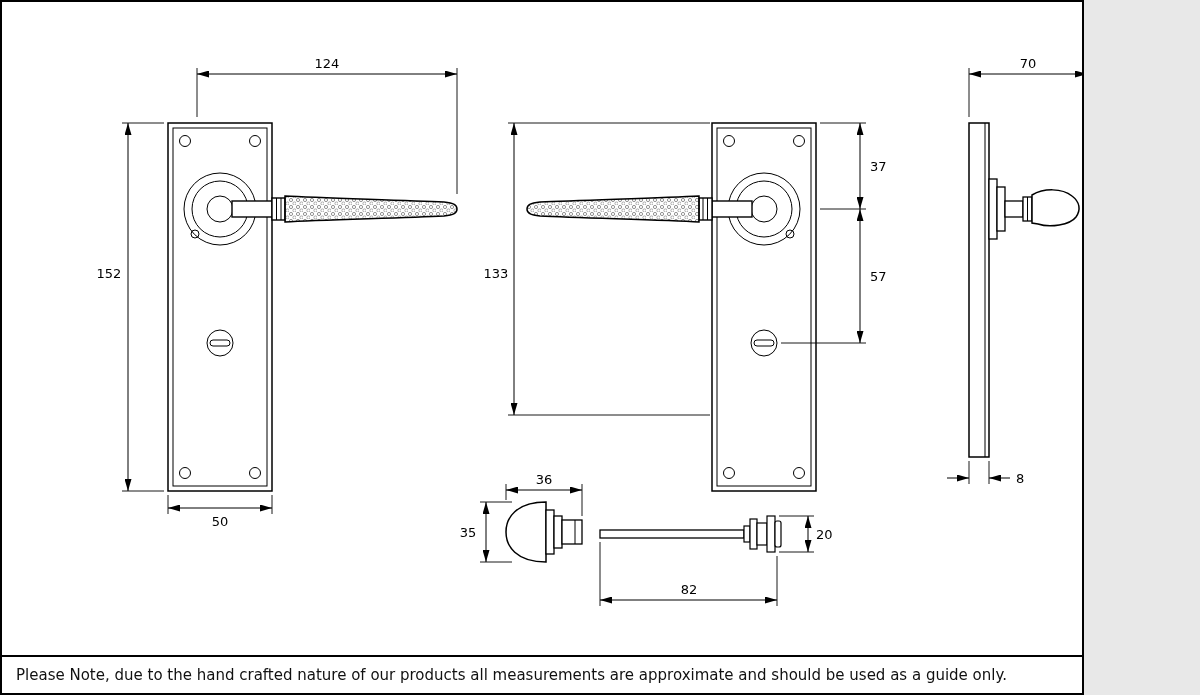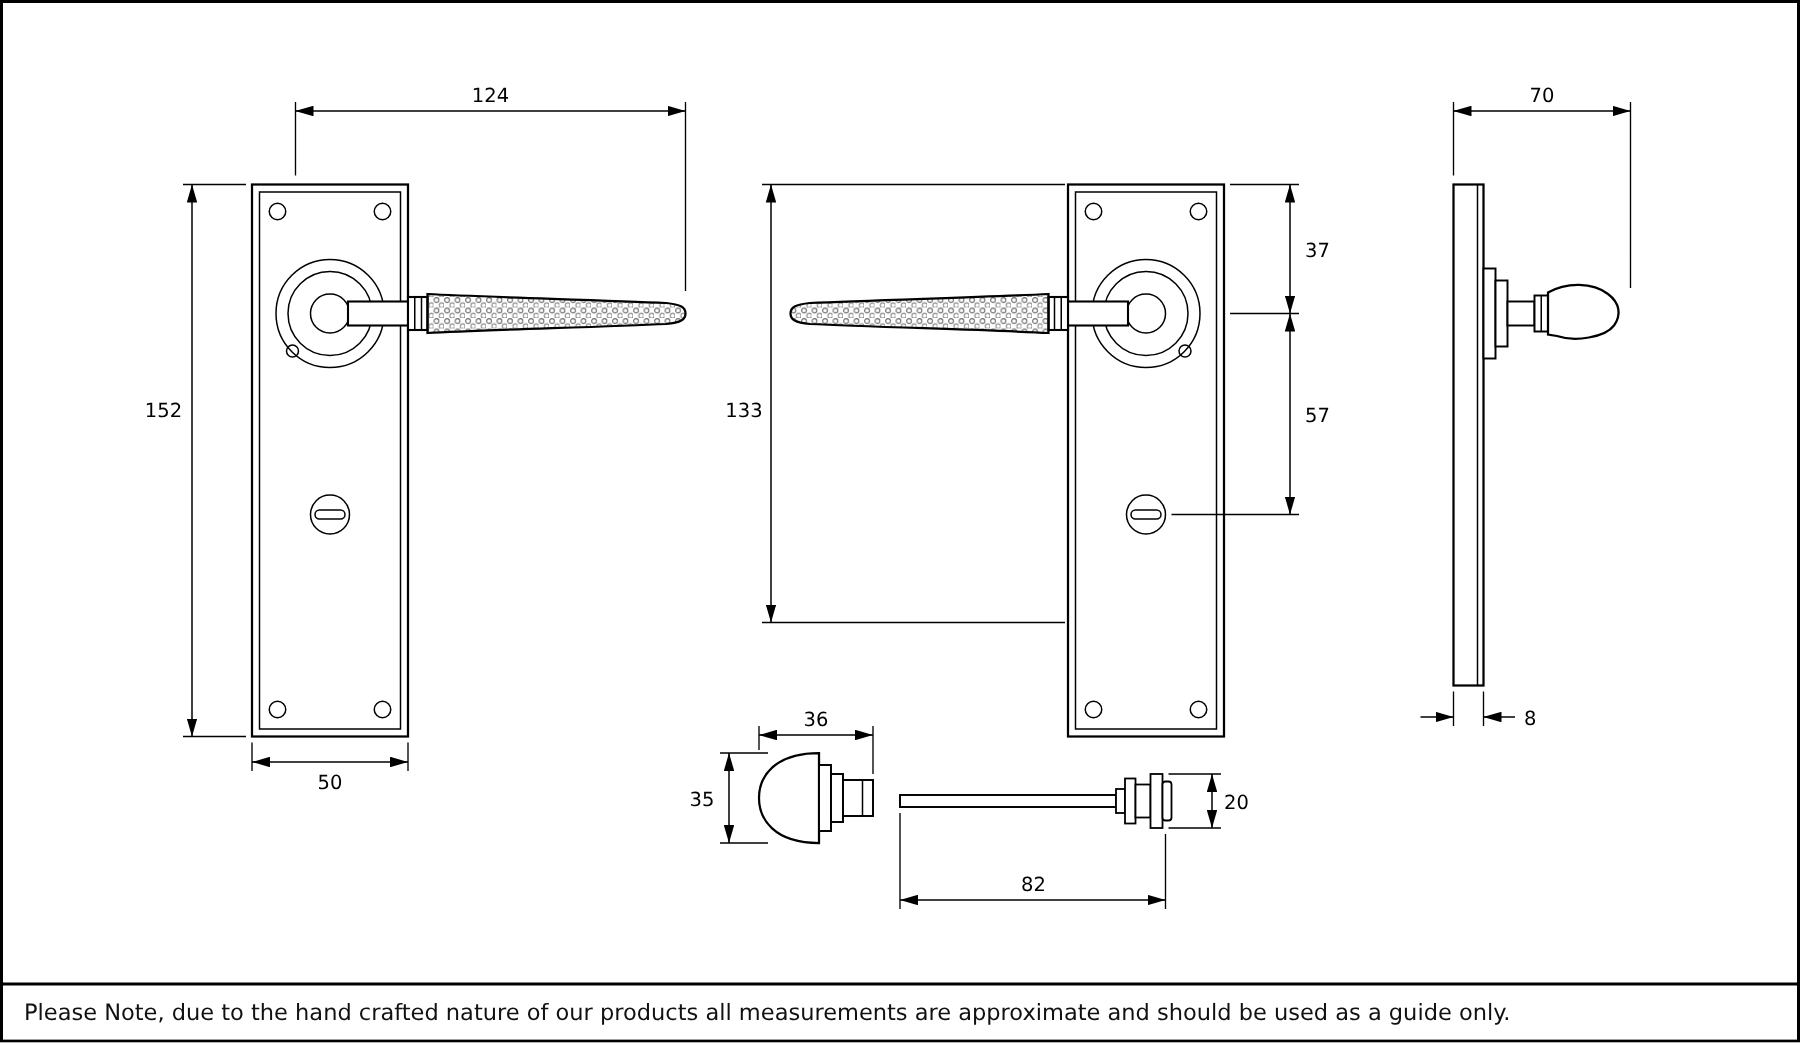--- a/index.html
+++ b/index.html
@@ -1,18 +1,18 @@
 <!DOCTYPE html>
 <html><head>
 <meta charset="utf-8">
 <style>
   html,body{margin:0;padding:0;background:#e8e8e8;}
   .page{
     position:relative;
-    width:1200px;height:695px;
+    width:1084px;height:695px;
     box-sizing:border-box;
     background:#ffffff;
     border:2px solid #000;
     font-family:"DejaVu Sans", sans-serif;
     overflow:hidden;
   }
   svg{display:block;}
   svg text{
     font-family:"DejaVu Sans", sans-serif;
     font-size:13px;

